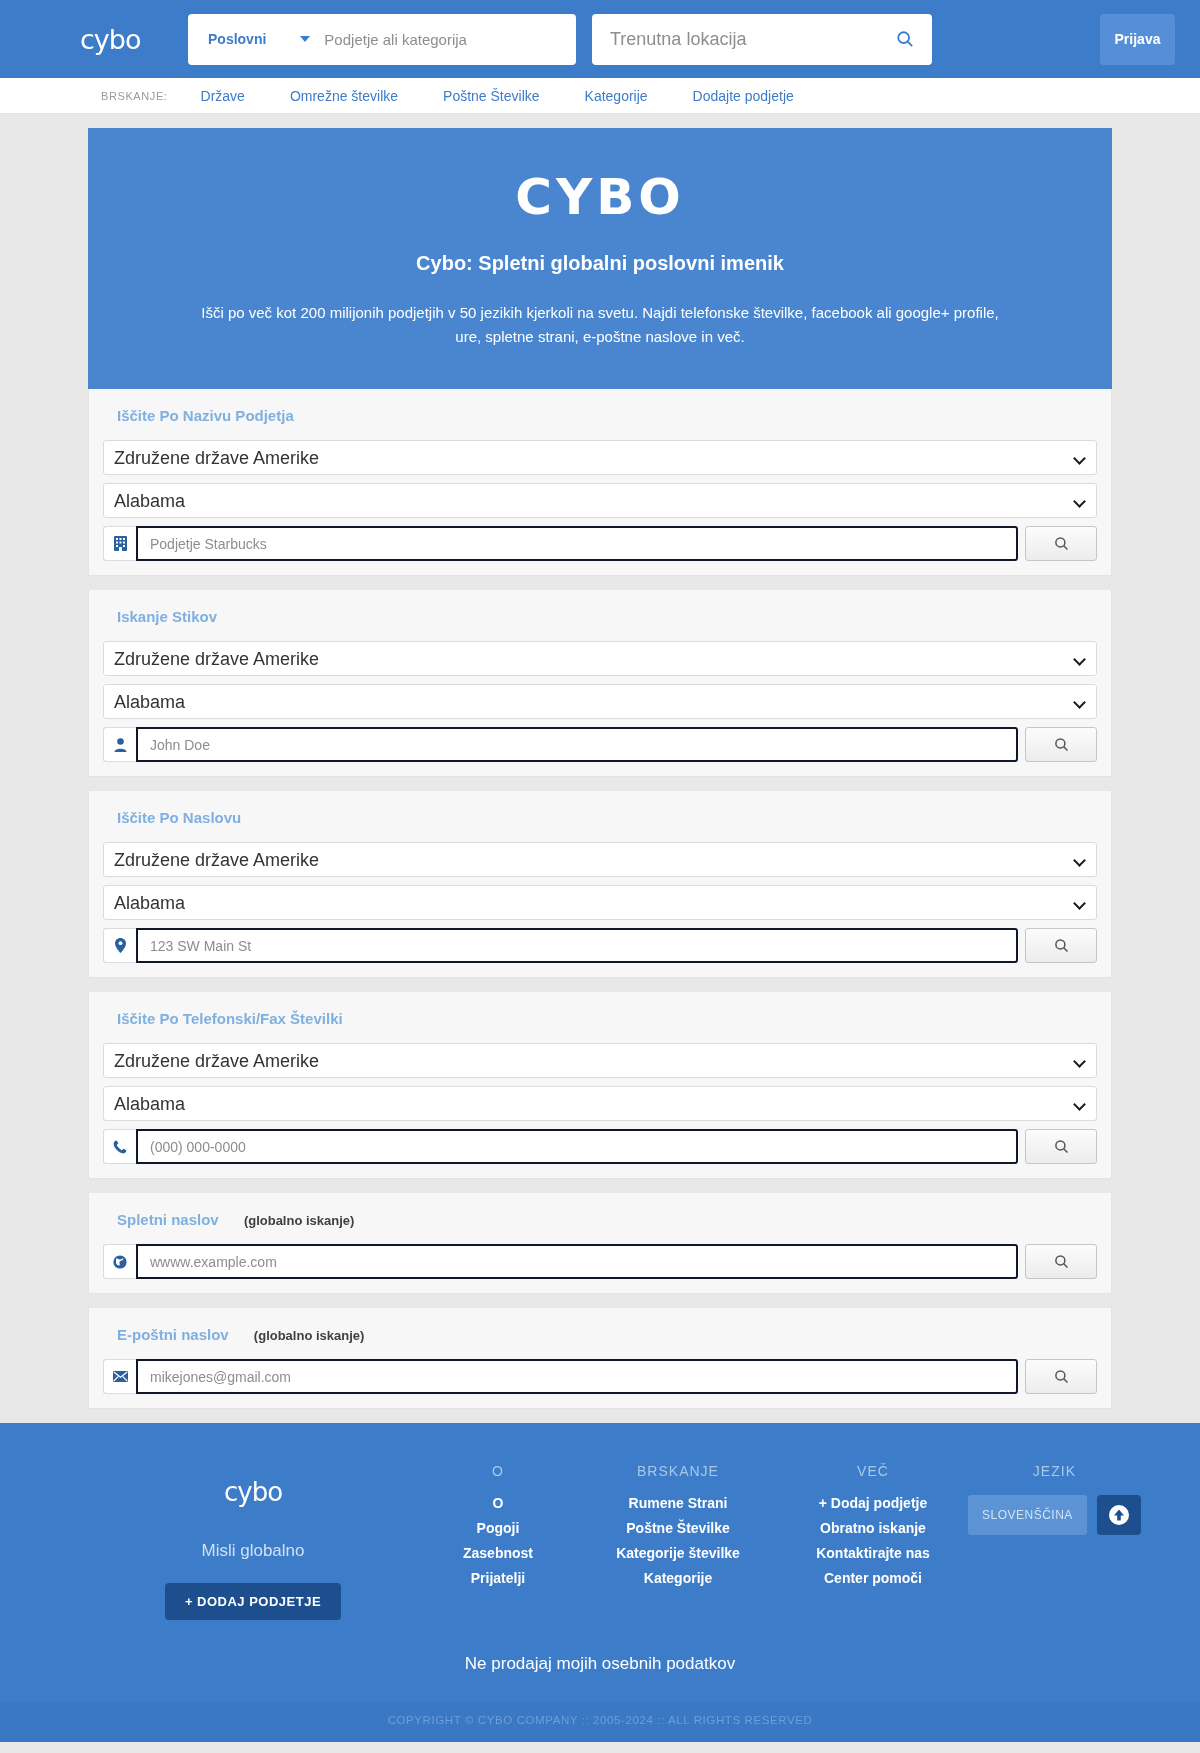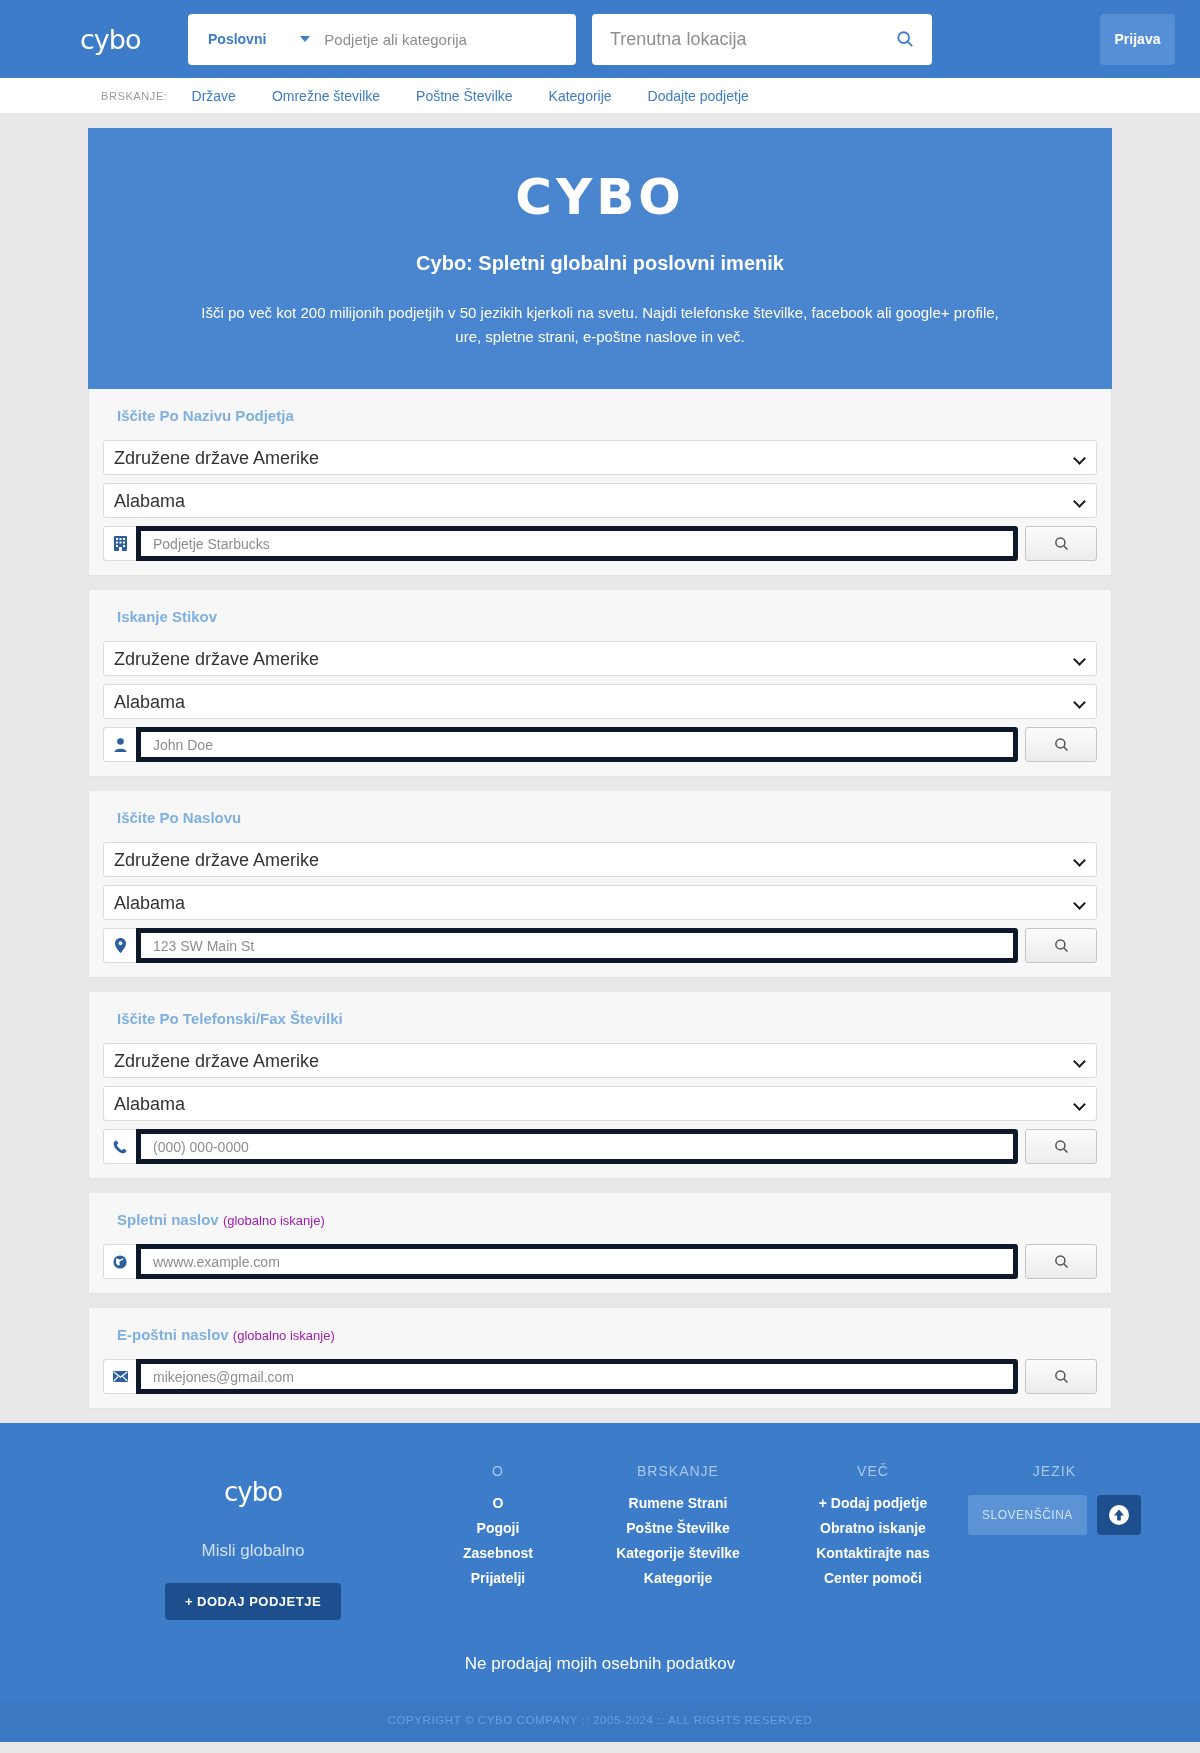--- a/index.html
+++ b/index.html
@@ -81,21 +81,21 @@
     font-family:"Liberation Sans", sans-serif;
   }
 
   
   .browsebar {
     background:#fff;
     height:36px;
     display:flex;
     align-items:center;
     padding-left:101px;
-    gap:0;
+    gap:9px;
     border-bottom:1px solid #e2e2e2;
   }
   .browselbl {
     color:#9a9a9a;
     font-size:11px;
     letter-spacing:0.6px;
     margin-right:24px;
   }
   .browsebar a {
     color:#3d7cc9;
@@ -145,23 +145,24 @@
   }
   .panel:first-of-type { border-top:1px solid #e3e3e3; }
   .panel-title {
     color:#7fb0e0;
     font-size:15px;
     font-weight:bold;
     margin:0 0 16px;
     padding-left:14px;
   }
   .panel-title .sub {
-    color:#a21caf;
-    font-weight:normal;
+    color:#404040;
+    font-weight:bold;
     font-size:13px;
+    margin-left:21px;
   }
   .sel {
     position:relative;
     margin:0 0 8px;
   }
   .sel select {
     width:100%;
     height:35px;
     background:#fff;
     border:1px solid #dcdcdc;
@@ -193,21 +194,21 @@
     border-radius:3px 0 0 3px;
     display:flex;
     align-items:center;
     justify-content:center;
     flex:0 0 33px;
   }
   .iconbox svg { display:block; }
   .inputrow input {
     flex:1 1 auto;
     height:35px;
-    border:5px solid #0f172a;
+    border:2px solid #0f172a;
     border-radius:0 3px 3px 0;
     padding:0 12px;
     font-size:14px;
     font-family:"Liberation Sans", sans-serif;
     color:#333;
     background:#fff;
     min-width:0;
   }
   .inputrow input::placeholder { color:#8d8d8d; }
   .gobtn {

